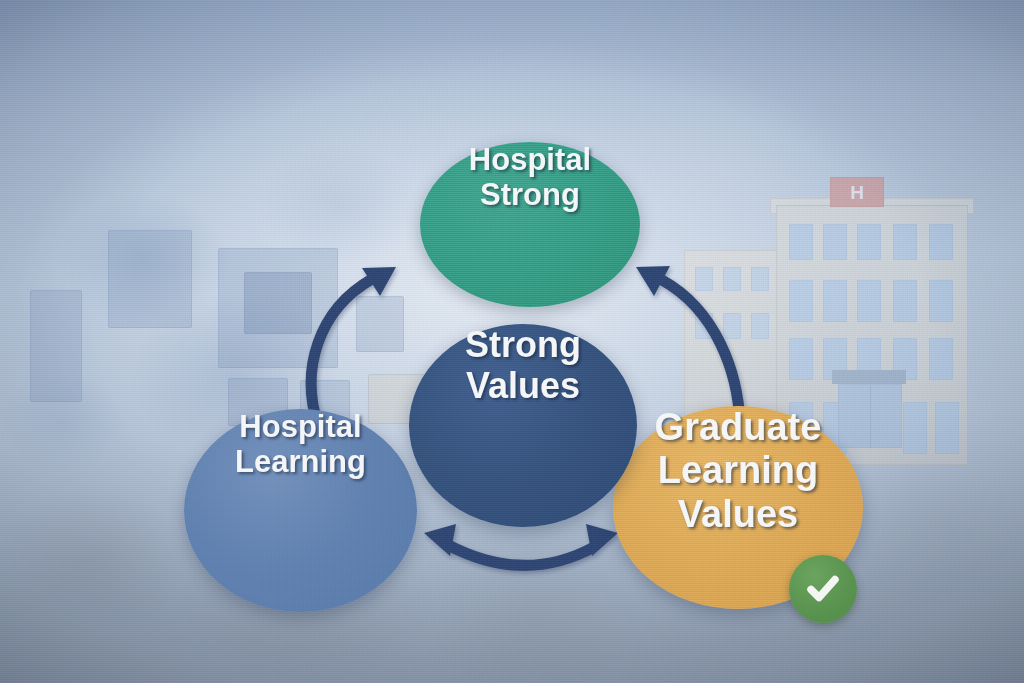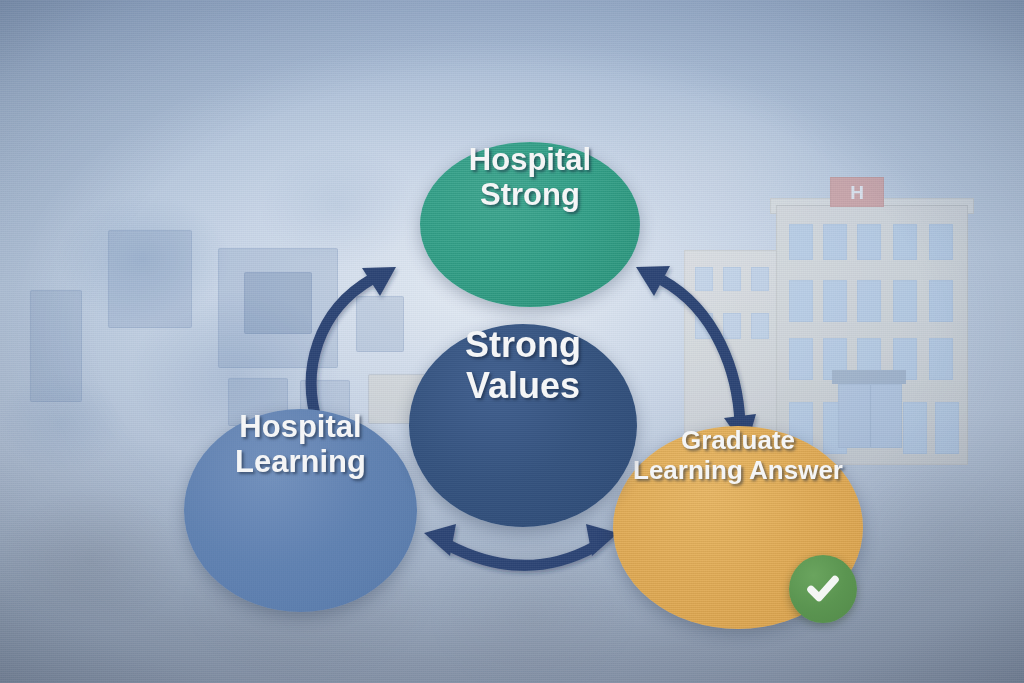--- a/index.html
+++ b/index.html
@@ -217,23 +217,23 @@
     background: radial-gradient(ellipse at 38% 30%, #41608f 0%, #35537f 48%, #2d4a74 100%);
     font-size: 36px;
     z-index: 4;
   }
   #node-services {
     left: 184px; top: 409px; width: 233px; height: 203px;
     background: radial-gradient(ellipse at 38% 30%, #6f8fbd 0%, #5c7fb1 48%, #5376a8 100%);
     font-size: 31px;
   }
   #node-goals {
-    left: 613px; top: 426px; width: 250px; height: 203px;
+    left: 613px; top: 406px; width: 250px; height: 203px;
     background: radial-gradient(ellipse at 38% 30%, #e8b560 0%, #e0a951 48%, #d89f47 100%);
-    font-size: 26px;
+    font-size: 38px;
   }
 
   
   #check-badge {
     position: absolute;
     left: 789px; top: 555px;
     width: 68px; height: 68px;
     border-radius: 50%;
     background: radial-gradient(circle at 36% 30%, #6aa45e 0%, #5b9551 50%, #538a4a 100%);
     box-shadow: 0 3px 9px rgba(30,50,30,0.35);
@@ -343,21 +343,21 @@
   <div class="node" id="node-services">
     <span class="label">
       <span>Hospital</span><br>
       <span>Learning</span>
     </span>
   </div>
 
   <div class="node" id="node-goals">
     <span class="label">
       <span>Graduate</span><br>
-      <span>Learning Answer</span>
+      <span>Learning Values</span>
     </span>
   </div>
 
   <div id="check-badge">
     <svg width="42" height="42" viewBox="0 0 42 42">
       <path d="M 9 21.5 L 17 29.5 L 33 11.5" stroke="#f4f6f4" stroke-width="7.5" fill="none" stroke-linecap="round" stroke-linejoin="round"></path>
     </svg>
   </div>
 
 

